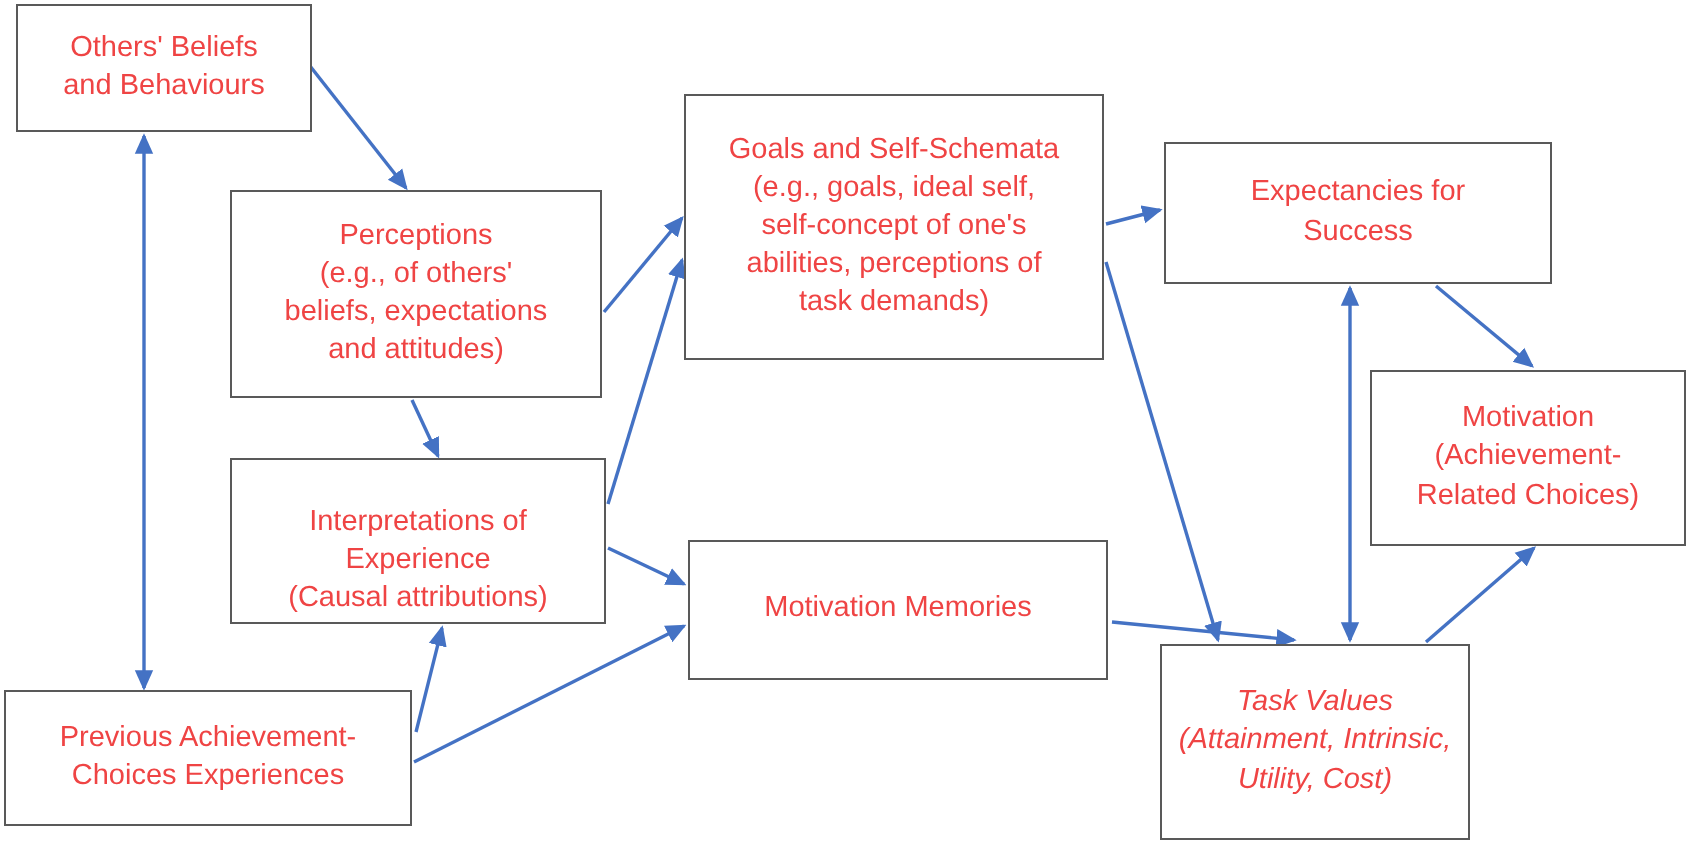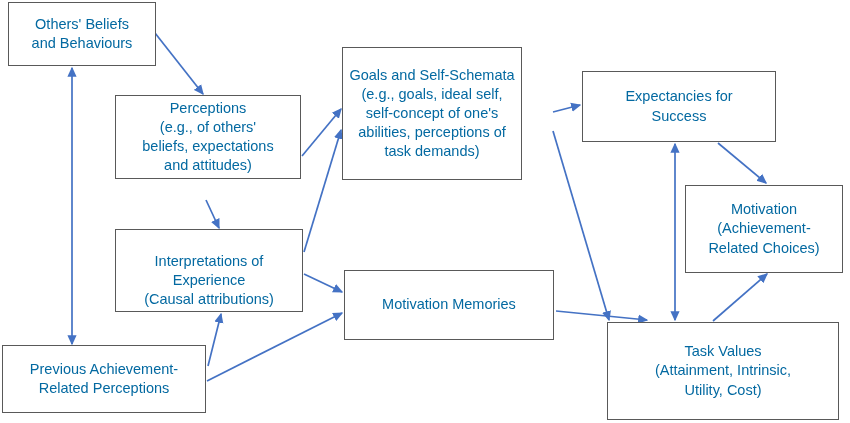--- a/index.html
+++ b/index.html
@@ -25,21 +25,21 @@
   }
   .node {
     position: absolute;
     box-sizing: border-box;
     border: 1.6px solid #595959;
     background: #ffffff;
     display: flex;
     align-items: center;
     justify-content: center;
     text-align: center;
-    color: #0369a1;
+    color: #ef4444;
     font-size: 14.5px;
     line-height: 1.32;
     padding: 2px 5px;
     z-index: 2;
   }
   .node .node-label {
     display: block;
     width: 100%;
     white-space: pre-line;
   }
@@ -74,27 +74,27 @@
         <polyline points="718,143 766,183" fill="none" stroke="#4472c4" stroke-width="1.7" marker-end="url(#arrowhead-end)"></polyline>
         <polyline points="713,321 767,274" fill="none" stroke="#4472c4" stroke-width="1.7" marker-end="url(#arrowhead-end)"></polyline>
       </g>
   </svg>
 
   <div id="nodes-group">
       <div class="node" style="left: 8px; top: 2px; width: 148px; height: 64px; border-color: rgb(89, 89, 89); background: rgb(255, 255, 255);">
         <span class="node-label">Others' Beliefs
 and Behaviours</span>
       </div>
-      <div class="node" style="left: 115px; top: 95px; width: 186px; height: 84px; border-color: rgb(89, 89, 89); background: rgb(255, 255, 255);">
+      <div class="node" style="left: 115px; top: 95px; width: 186px; height: 104px; border-color: rgb(89, 89, 89); background: rgb(255, 255, 255);">
         <span class="node-label">Perceptions
 (e.g., of others'
 beliefs, expectations
 and attitudes)</span>
       </div>
-      <div class="node" style="left: 342px; top: 47px; width: 180px; height: 133px; border-color: rgb(89, 89, 89); background: rgb(255, 255, 255);">
+      <div class="node" style="left: 342px; top: 47px; width: 210px; height: 133px; border-color: rgb(89, 89, 89); background: rgb(255, 255, 255);">
         <span class="node-label">Goals and Self-Schemata
 (e.g., goals, ideal self,
 self-concept of one's
 abilities, perceptions of
 task demands)</span>
       </div>
       <div class="node" style="left: 582px; top: 71px; width: 194px; height: 71px; border-color: rgb(89, 89, 89); background: rgb(255, 255, 255);">
         <span class="node-label">Expectancies for
 Success</span>
       </div>
@@ -106,22 +106,22 @@
       <div class="node" style="left: 115px; top: 229px; width: 188px; height: 83px; border-color: rgb(89, 89, 89); background: rgb(255, 255, 255); align-items: flex-end;">
         <span class="node-label">Interpretations of
 Experience
 (Causal attributions)</span>
       </div>
       <div class="node" style="left: 344px; top: 270px; width: 210px; height: 70px; border-color: rgb(89, 89, 89); background: rgb(255, 255, 255);">
         <span class="node-label">Motivation Memories</span>
       </div>
       <div class="node" style="left: 2px; top: 345px; width: 204px; height: 68px; border-color: rgb(89, 89, 89); background: rgb(255, 255, 255);">
         <span class="node-label">Previous Achievement-
-Related Perceptions</span>
+Choices Experiences</span>
       </div>
-      <div class="node" style="left: 607px; top: 322px; width: 232px; height: 98px; border-color: rgb(89, 89, 89); background: rgb(255, 255, 255);">
+      <div class="node" style="left: 580px; top: 322px; width: 155px; height: 98px; border-color: rgb(89, 89, 89); background: rgb(255, 255, 255); font-style: italic;">
         <span class="node-label">Task Values
 (Attainment, Intrinsic,
 Utility, Cost)</span>
       </div>
     </div>
 
 </div>
 
 </body></html>

